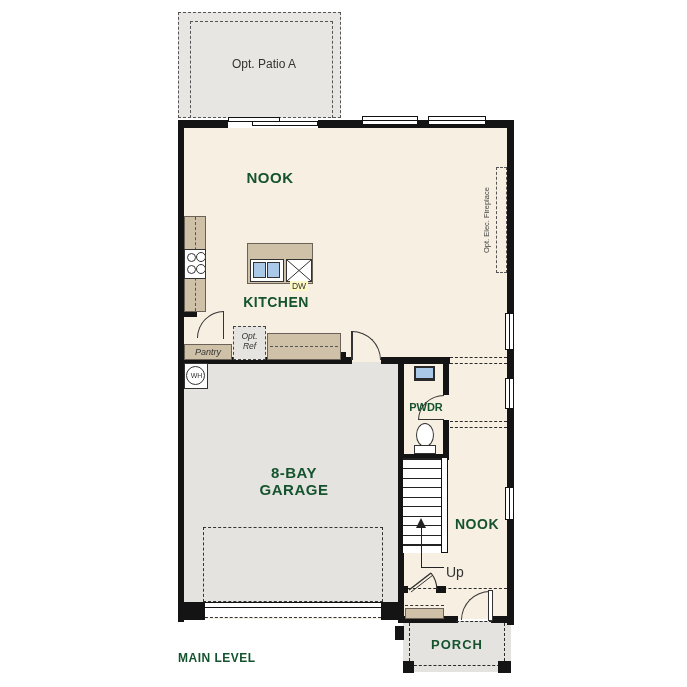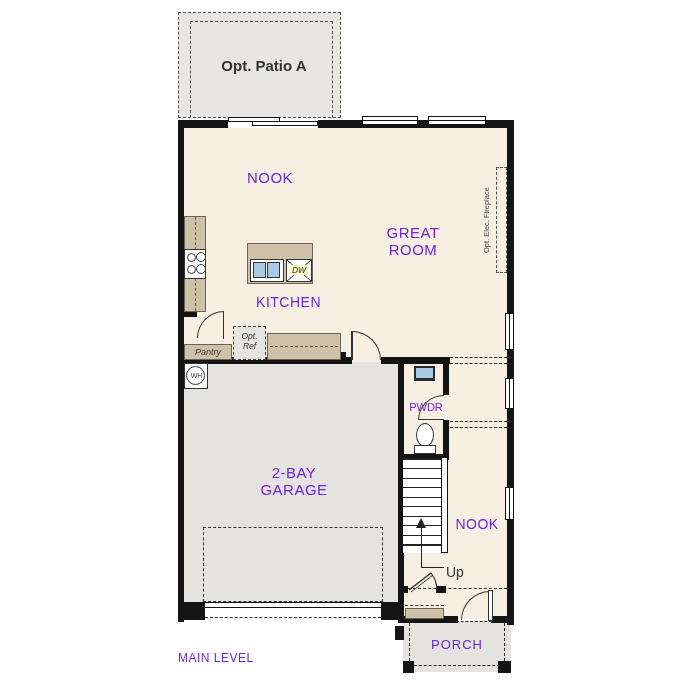--- a/index.html
+++ b/index.html
@@ -4,40 +4,40 @@
 <style>
   :root{
     --wall:#141414; --floor:#f7efe1; --garage:#e4e3e0; --patio:#e7e6e3;
     --porch:#e4e3e0; --counter:#cfc1a8; --sink:#aac8e8; --line:#333333;
   }
   html,body{margin:0;padding:0;background:#ffffff;}
   #plan{position:relative;width:687px;height:687px;background:#ffffff;overflow:hidden;
         font-family:"Liberation Sans",sans-serif;}
   .abs{position:absolute;box-sizing:border-box;}
   .wall{position:absolute;box-sizing:border-box;background:var(--wall);}
-  .room-label{font-weight:normal;color:#6d28d9;text-align:center;line-height:1.1;}
+  .room-label{font-weight:bold;color:#14532d;text-align:center;line-height:1.1;}
   .small-label{color:#333;text-align:center;}
   .window-h{background:#fff;border:1px solid #111;
     background-image:linear-gradient(to bottom,transparent 44%,#111 44%,#111 56%,transparent 56%);}
   .window-v{background:#fff;border:1px solid #111;
     background-image:linear-gradient(to right,transparent 44%,#111 44%,#111 56%,transparent 56%);}
   .dash-h{border-top:1.5px dashed #2a2a2a;height:0;}
   .counter{background:var(--counter);border:1px solid #6b6257;}
   .arc-tl{border-top:1.2px solid #333;border-left:1.2px solid #333;border-top-left-radius:100% 100%;}
   .arc-tr{border-top:1.2px solid #333;border-right:1.2px solid #333;border-top-right-radius:100% 100%;}
   .burner{position:absolute;border:1px solid #333;border-radius:50%;background:#fff;width:7px;height:7px;}
 </style>
 </head>
 <body>
 
 <div id="plan">
 
   <div class="abs" style="left:178px;top:12px;width:163px;height:106px;background:var(--patio);border:1px dashed #555;"></div>
   <div class="abs" style="left:190px;top:21px;width:143px;height:97px;border-left:1px dashed #555;border-right:1px dashed #555;border-top:1px dashed #555;"></div>
-  <div class="abs small-label" style="left:214px;top:57px;width:100px;font-size:15px;font-weight:bold;">Opt. Patio A</div>
+  <div class="abs small-label" style="left:214px;top:57px;width:100px;font-size:12px;">Opt. Patio A</div>
 
   <div class="abs" style="left:181px;top:123px;width:329px;height:496px;background:var(--floor);"></div>
   <div class="abs" style="left:184px;top:362px;width:216px;height:242px;background:var(--garage);"></div>
 
   <div class="abs" style="left:403px;top:621px;width:108px;height:51px;background:var(--porch);"></div>
   <div class="abs" style="left:409px;top:623px;width:96px;height:43px;border-left:1.5px dashed #2a2a2a;border-right:1.5px dashed #2a2a2a;border-bottom:1.5px dashed #2a2a2a;"></div>
   <div class="wall" style="left:403px;top:661px;width:11px;height:12px;"></div>
   <div class="wall" style="left:498px;top:661px;width:13px;height:12px;"></div>
   <div class="wall" style="left:395px;top:626px;width:9px;height:14px;"></div>
   <div class="abs room-label" style="left:417px;top:638px;width:80px;font-size:13px;letter-spacing:1px;">PORCH</div>
@@ -90,46 +90,45 @@
   <div class="abs counter" style="left:247px;top:243px;width:66px;height:41px;"></div>
   <div class="abs" style="left:250px;top:259px;width:34px;height:23px;background:#fff;border:1px solid #333;">
     <div class="abs" style="left:2px;top:2px;width:13px;height:16px;background:var(--sink);border:1px solid #333;"></div>
     <div class="abs" style="left:16px;top:2px;width:13px;height:16px;background:var(--sink);border:1px solid #333;"></div>
   </div>
   <div class="abs" style="left:286px;top:259px;width:26px;height:23px;background:#fff;border:1px solid #333;">
     <svg width="24" height="21" style="position:absolute;left:0;top:0;">
       <line x1="0" y1="0" x2="24" y2="21" stroke="#333" stroke-width="1"></line>
       <line x1="24" y1="0" x2="0" y2="21" stroke="#333" stroke-width="1"></line>
     </svg>
-    <div class="abs small-label" style="left:3px;top:5px;width:18px;font-size:8.5px;background:#fef9c3;font-style:italic;">DW</div>
+    <div class="abs small-label" style="left:3px;top:21px;width:18px;font-size:8.5px;background:#fef9c3;">DW</div>
   </div>
 
   <div class="abs counter" style="left:267px;top:333px;width:74px;height:27px;">
     <div class="abs" style="left:2px;top:12px;width:68px;height:0;border-top:1px dashed #555;"></div>
   </div>
   <div class="abs" style="left:233px;top:326px;width:33px;height:34px;background:#e6e4e1;border:1.5px dashed #444;"></div>
   <div class="abs small-label" style="left:236px;top:331px;width:27px;font-size:8.5px;line-height:1.2;font-style:italic;">Opt. Ref</div>
 
   <div class="abs counter" style="left:184px;top:344px;width:48px;height:16px;"></div>
   <div class="abs small-label" style="left:186px;top:347px;width:44px;font-size:9px;font-style:italic;">Pantry</div>
   <div class="abs arc-tl" style="left:197px;top:311px;width:27px;height:27px;"></div>
   <div class="abs" style="left:223px;top:311px;width:1px;height:28px;background:#333;"></div>
 
   <div class="abs room-label" style="left:225px;top:170px;width:90px;font-size:15px;letter-spacing:0.5px;">NOOK</div>
-  <div class="abs room-label" style="left:231px;top:295px;width:90px;font-size:14px;letter-spacing:0.5px;text-align:right;">KITCHEN</div>
-  <div class="abs room-label" style="left:370px;top:224px;width:86px;font-size:15px;line-height:17px;letter-spacing:0.5px;">GREAT ROOM</div>
+  <div class="abs room-label" style="left:231px;top:295px;width:90px;font-size:14px;letter-spacing:0.5px;">KITCHEN</div>
 
   <div class="abs arc-tr" style="left:352px;top:331px;width:29px;height:29px;"></div>
   <div class="abs" style="left:351px;top:331px;width:2px;height:29px;background:#333;"></div>
 
   <div class="abs" style="left:184px;top:363px;width:24px;height:26px;background:#fff;border:1px solid #333;">
     <div class="abs" style="left:1px;top:2px;width:19px;height:19px;border:1px solid #333;border-radius:50%;"></div>
     <div class="abs small-label" style="left:1px;top:8px;width:21px;font-size:7px;">WH</div>
   </div>
-  <div class="abs room-label" style="left:250px;top:464px;width:88px;font-size:15px;line-height:17px;letter-spacing:0.5px;">2-BAY GARAGE</div>
+  <div class="abs room-label" style="left:250px;top:464px;width:88px;font-size:15px;line-height:17px;letter-spacing:0.5px;">8-BAY GARAGE</div>
   <div class="abs" style="left:203px;top:527px;width:180px;height:75px;border:1.5px dashed #333;"></div>
   <div class="abs" style="left:205px;top:602px;width:176px;height:16px;background:#fff;"></div>
   <div class="abs" style="left:205px;top:602px;width:176px;height:6px;background:#fff;border-top:1.5px solid #111;border-bottom:1.5px solid #111;"></div>
   <div class="abs" style="left:205px;top:617px;width:176px;height:0;border-top:1.5px dashed #333;"></div>
 
   <div class="abs" style="left:414px;top:366px;width:21px;height:15px;background:var(--sink);border:2px solid #2a2a2a;border-bottom:3px solid #2a2a2a;"></div>
   <div class="abs" style="left:416px;top:423px;width:18px;height:24px;background:#fff;border:1.2px solid #333;border-radius:50%;"></div>
   <div class="abs" style="left:414px;top:445px;width:22px;height:9px;background:#fff;border:1.2px solid #333;"></div>
   <div class="abs room-label" style="left:404px;top:401px;width:44px;font-size:11px;">PWDR</div>
   <div class="abs arc-tl" style="left:418px;top:395px;width:26px;height:25px;"></div>

